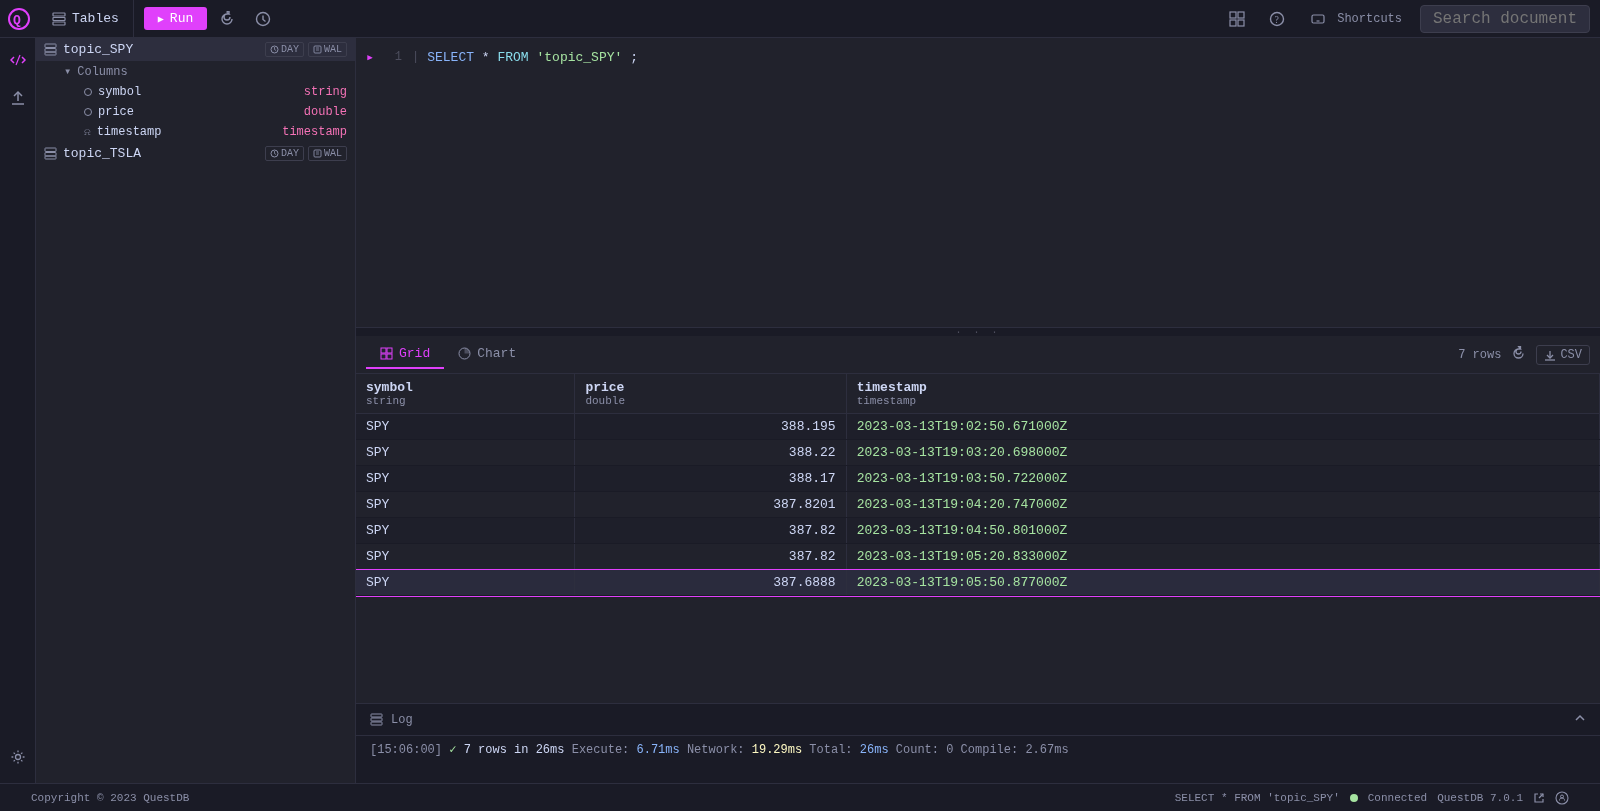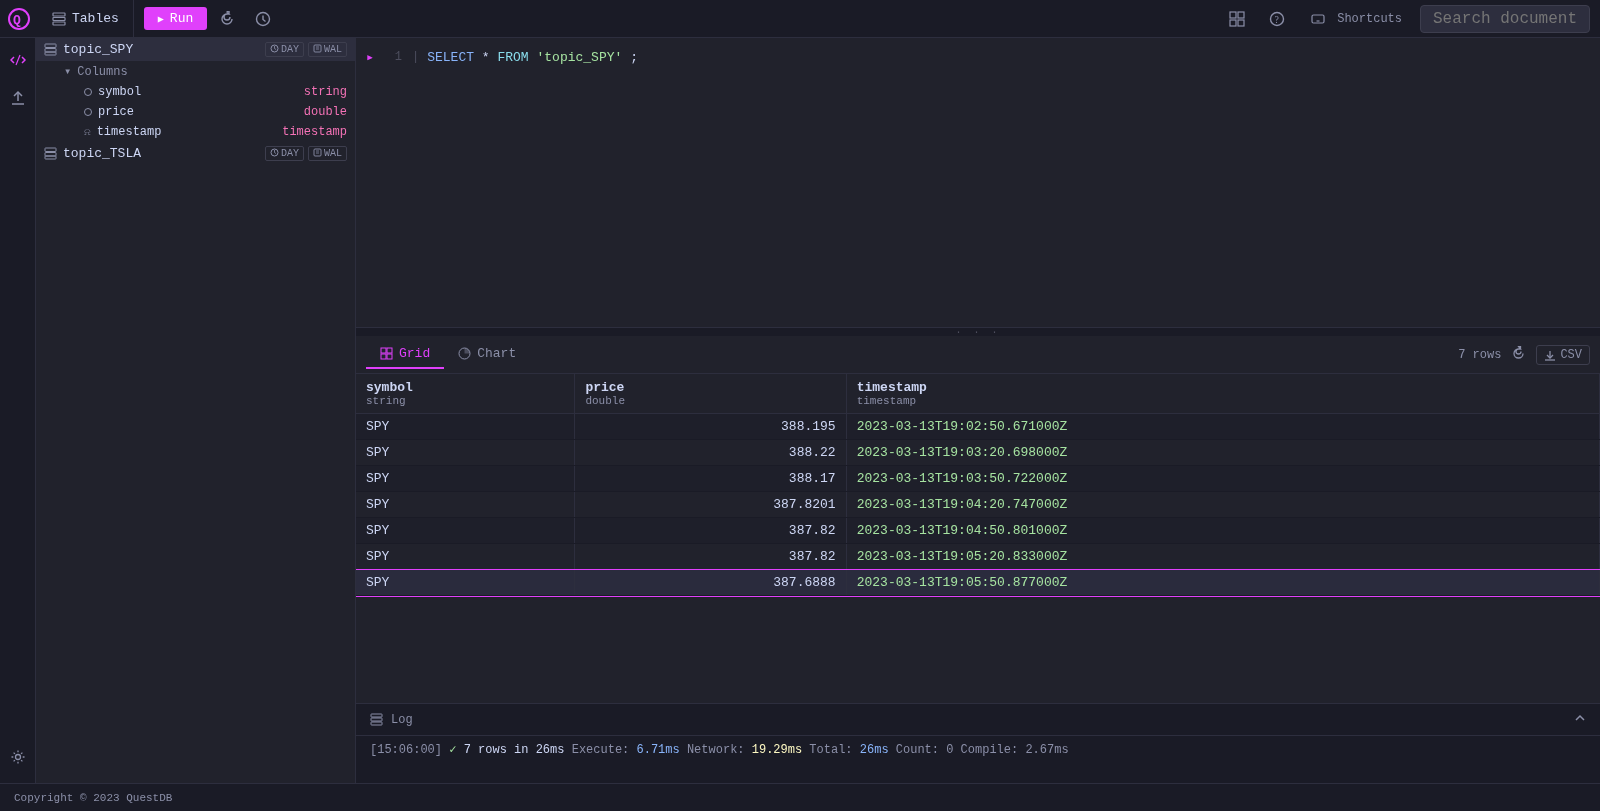--- a/index.html
+++ b/index.html
@@ -165,21 +165,21 @@
       display: flex;
       align-items: center;
       gap: 4px;
     }
     .badge-day, .badge-wal {
       border: 1px solid #3d3e4e;
       border-radius: 2px;
       padding: 1px 4px;
       font-size: 10px;
       display: flex;
-      align-items: flex-start;
+      align-items: center;
       gap: 2px;
     }
     .columns-section {
       padding-left: 20px;
     }
     .columns-header {
       display: flex;
       align-items: center;
       gap: 6px;
       padding: 3px 8px;
@@ -398,21 +398,21 @@
     .log-network-val { color: #fef9c3; }
     .log-total-val { color: #89b4fa; }
 
     
     .status-bar {
       height: 28px;
       background: #1a1b26;
       border-top: 1px solid #2d2e3e;
       display: flex;
       align-items: center;
-      padding: 0 14px;
+      padding: 0 31px;
       font-size: 11px;
       color: #8b8fa8;
       flex-shrink: 0;
     }
     .status-right {
       margin-left: auto;
       display: flex;
       align-items: center;
       gap: 10px;
     }
@@ -743,13 +743,29 @@
         <span> </span>
         <span class="log-execute-label">Count: 0 Compile: 2.67ms</span>
       </div>
     </div>
 
   </div>
 </div>
 
 <div class="status-bar">
   <span>Copyright © 2023 QuestDB</span>
+  <div class="status-right">
+    <span class="status-query">SELECT * FROM 'topic_SPY'</span>
+    <span class="connected-dot"></span>
+    <span>Connected</span>
+    <span class="version-link">QuestDB 7.0.1</span>
+    <svg width="12" height="12" viewBox="0 0 12 12">
+      <polyline points="5,2 2,2 2,10 10,10 10,7" fill="none" stroke="#8b8fa8" stroke-width="1.2"></polyline>
+      <polyline points="7,2 10,2 10,5" fill="none" stroke="#8b8fa8" stroke-width="1.2"></polyline>
+      <line x1="10" y1="2" x2="6" y2="6" stroke="#8b8fa8" stroke-width="1.2"></line>
+    </svg>
+    <svg width="14" height="14" viewBox="0 0 14 14">
+      <circle cx="7" cy="7" r="6" fill="none" stroke="#8b8fa8" stroke-width="1.1"></circle>
+      <path d="M4.5 9.5 C4.5 8 5 7 7 7 C9 7 9.5 8 9.5 9.5" fill="none" stroke="#8b8fa8" stroke-width="1"></path>
+      <circle cx="7" cy="5.5" r="1.5" fill="none" stroke="#8b8fa8" stroke-width="1"></circle>
+    </svg>
+  </div>
 </div>
 
 </body></html>

